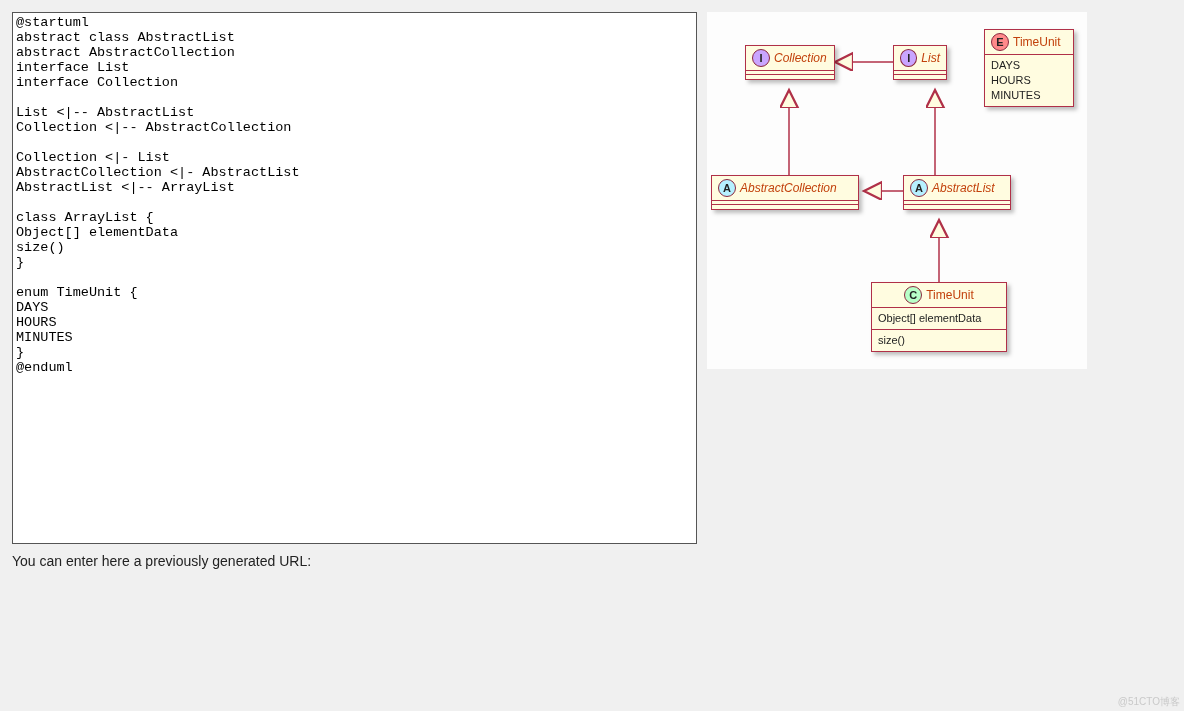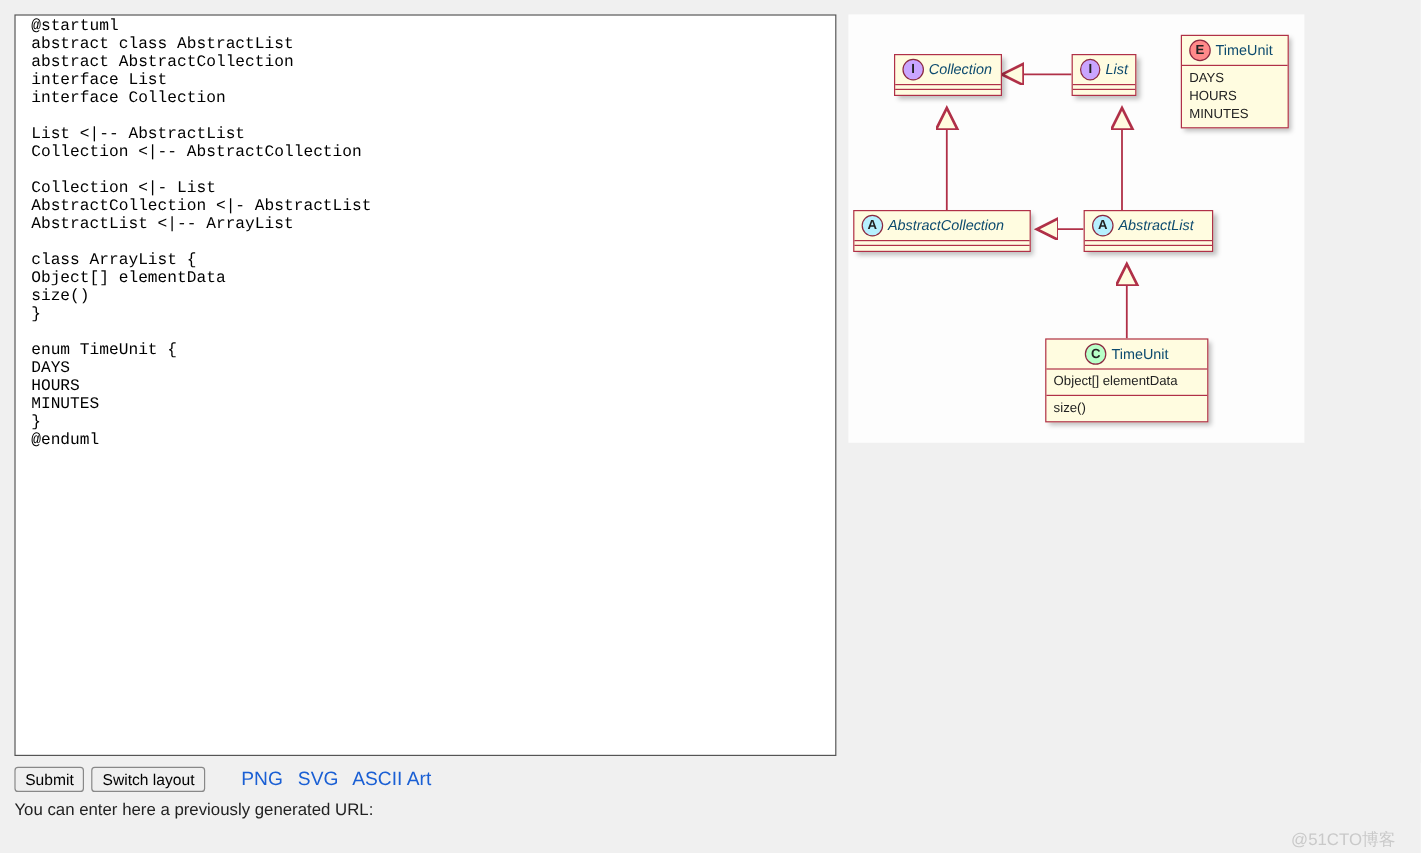--- a/index.html
+++ b/index.html
@@ -16,25 +16,25 @@
   }
   .main-row {
     display: flex;
     gap: 10px;
   }
   .editor-col {
     width: 685px;
   }
   textarea.code {
     width: 685px;
-    height: 618px;
+    height: 532px;
     font-family: "Courier New", monospace;
     font-size: 13.5px;
     line-height: 15px;
-    padding: 2px 13px;
+    padding: 2px 3px;
     border: 1px solid #555;
     resize: none;
     background: #fff;
   }
   .controls {
     margin-top: 6px;
     display: flex;
     align-items: center;
     gap: 6px;
   }
@@ -77,21 +77,21 @@
   .uml-header {
     display: flex;
     align-items: center;
     padding: 3px 6px;
     border-bottom: 1.5px solid #b03048;
     gap: 4px;
   }
   .uml-title {
     font-size: 12px;
     font-style: italic;
-    color: #0c4a6e;
+    color: #c2410c;
   }
   .uml-title.nonitalic { font-style: normal; }
   .stereotype-circle {
     width: 18px; height: 18px;
     border-radius: 50%;
     border: 1.5px solid #8a2840;
     display: flex;
     align-items: center;
     justify-content: center;
     font-weight: bold;
@@ -111,23 +111,23 @@
   .uml-body div { padding: 0; line-height: 15px; }
   svg.edges {
     position: absolute;
     top: 0; left: 0;
     width: 380px;
     height: 357px;
     pointer-events: none;
   }
   .watermark {
     position: absolute;
-    right: 21px;
+    right: 4px;
     bottom: 2px;
-    font-size: 14px;
+    font-size: 10px;
     color: #c9c9c9;
   }
 </style>
 </head>
 <body>
 
 <div class="main-row">
   <div class="editor-col">
     <textarea class="code" style="">@startuml
 abstract class AbstractList
@@ -146,29 +146,20 @@
 Object[] elementData
 size()
 }
 
 enum TimeUnit {
 DAYS
 HOURS
 MINUTES
 }
 @enduml</textarea>
-    <div class="controls">
-      <button class="btn">Submit</button>
-      <button class="btn">Switch layout</button>
-      <span class="links">
-        <a href="#">PNG</a>
-        <a href="#">SVG</a>
-        <a href="#">ASCII Art</a>
-      </span>
-    </div>
     <div class="url-note">You can enter here a previously generated URL:</div>
   </div>
 
   <div class="diagram-panel">
 
     <svg class="edges">
       <defs>
         <marker id="hollow" markerWidth="14" markerHeight="14" refX="12" refY="6" orient="auto">
           <path d="M0,0 L12,6 L0,12 Z" fill="#fffce0" stroke="#b03048" stroke-width="1.5"></path>
         </marker>

